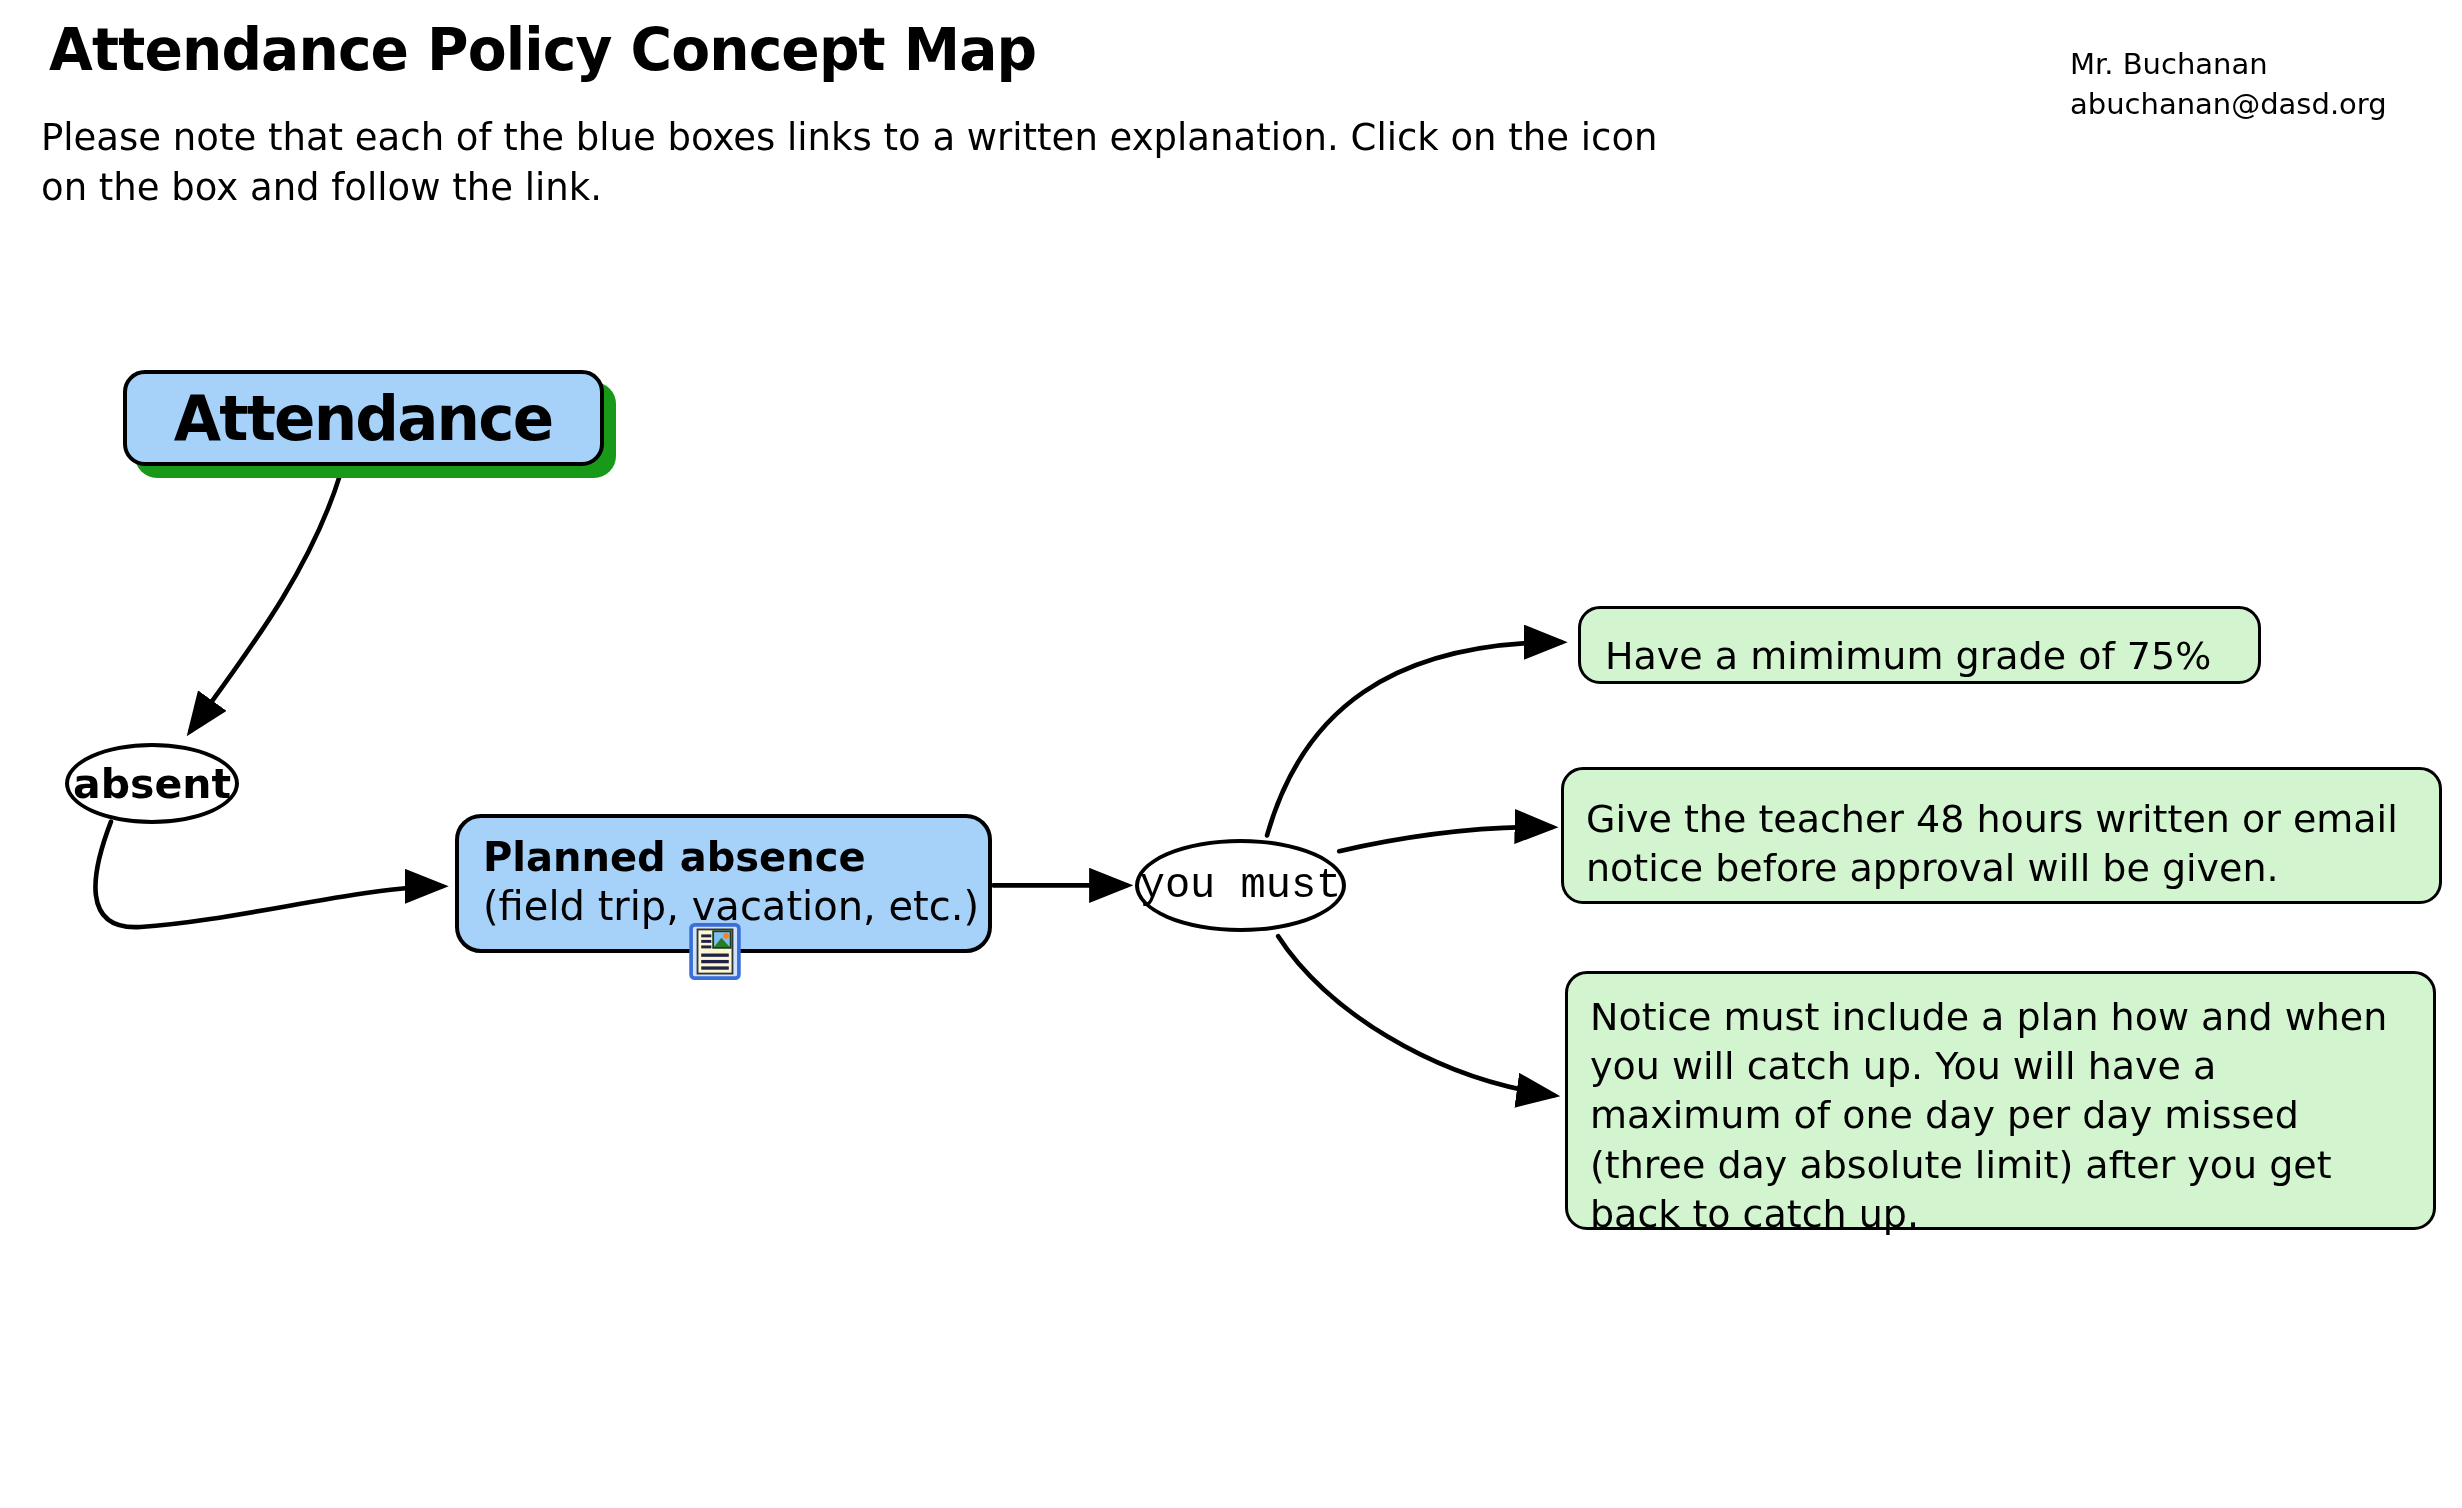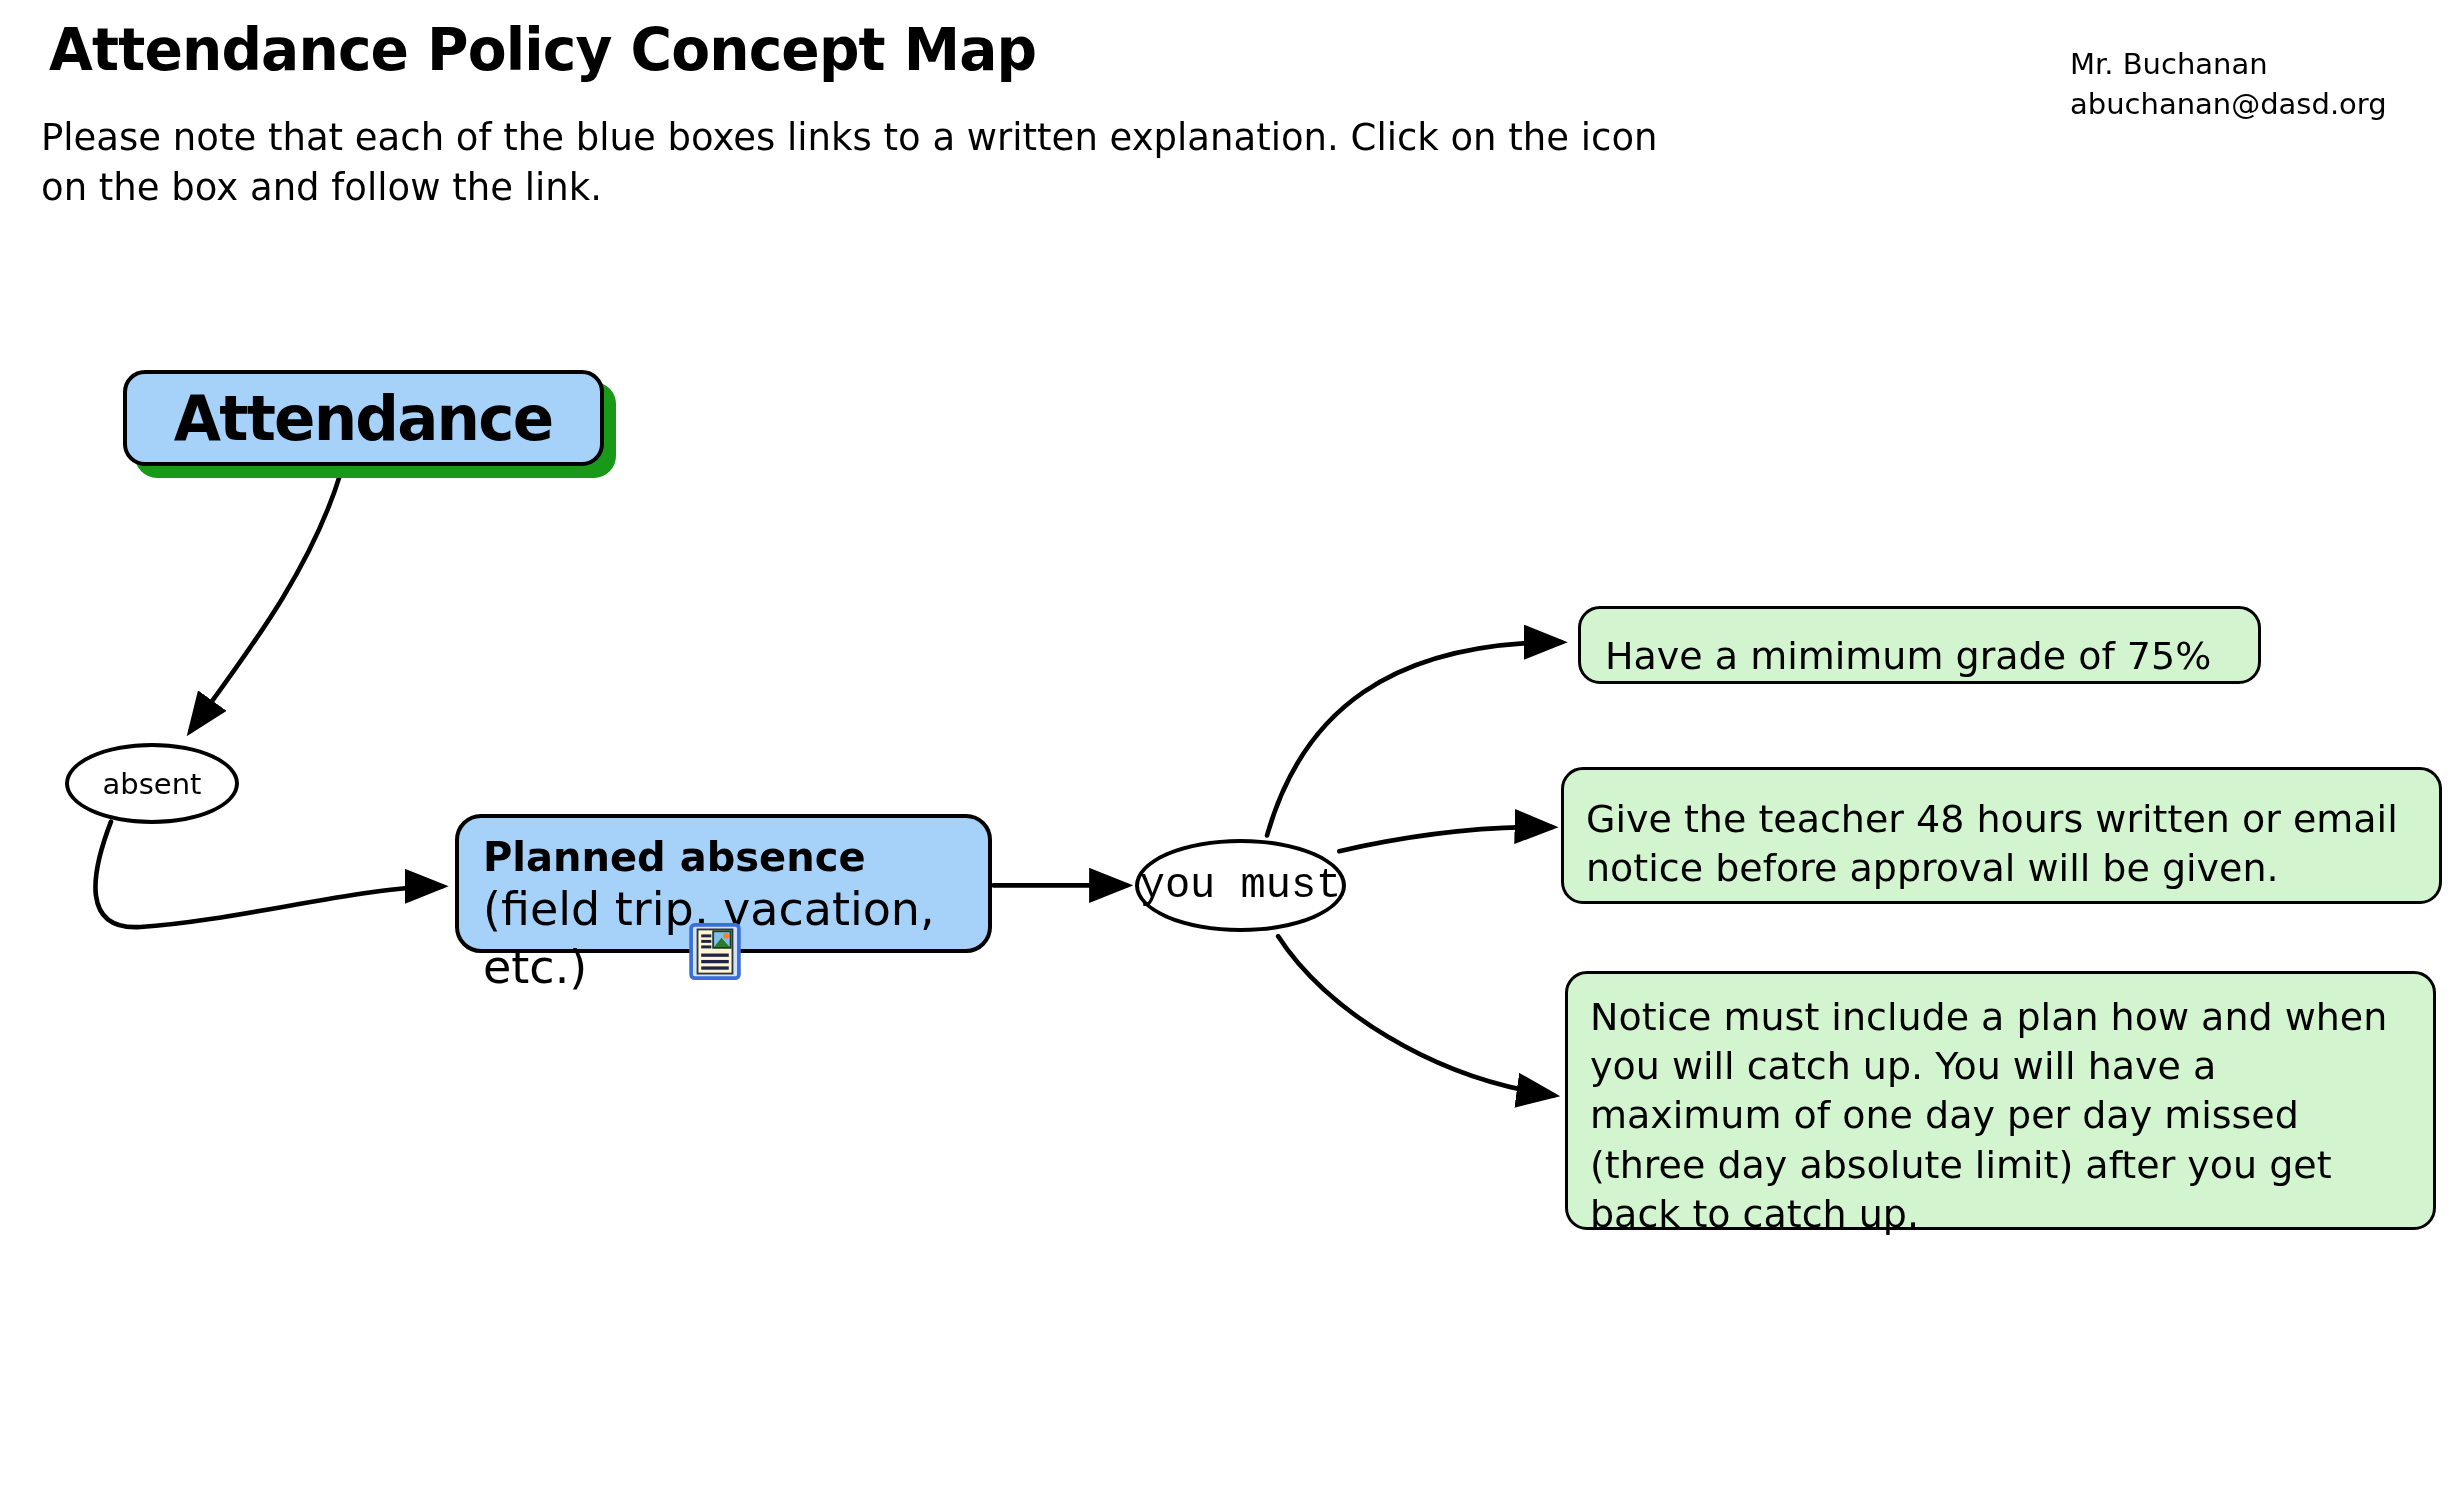--- a/index.html
+++ b/index.html
@@ -18,29 +18,29 @@
   .blue-node{background:#a6d2fa;border:4.6px solid #000;border-radius:22px;
              box-shadow:12px 12px 0 0 #189918;}
   .attendance{left:123px;top:370px;width:481px;height:96px;
               display:flex;align-items:center;justify-content:center;}
   .attendance .lbl{font-size:63px;font-weight:bold;letter-spacing:-1.9px;
                    transform:scaleX(0.97);white-space:nowrap;}
 
   .ellipse{background:#fff;border:4.6px solid #000;border-radius:50%;
            display:flex;align-items:center;justify-content:center;}
   .absent{left:65px;top:743px;width:174px;height:81px;}
-  .absent .lbl{font-size:29px;font-weight:normal;}
+  .absent .lbl{font-size:41px;font-weight:bold;}
   .youmust{left:1135px;top:839px;width:211px;height:93px;}
   .youmust .lbl{font-size:42px;white-space:nowrap;font-family:Liberation Mono, monospace;}
 
   .planned{left:455px;top:814px;width:537px;height:139px;background:#a6d2fa;
            border:4.6px solid #000;border-radius:26px;padding:15px 0 4px 24px;
            box-shadow:none;}
   .planned .t1{font-size:40px;font-weight:bold;line-height:1.2;}
-  .planned .t2{font-size:46px;line-height:1.25;}
+  .planned .t2{font-size:40px;line-height:1.25;}
 
   .doc-icon{left:689px;top:923px;width:52px;height:57px;z-index:3;cursor:pointer;}
 
   .green-box{background:#d2f5cf;border:3.7px solid #000;border-radius:22px;
              font-size:38px;line-height:1.3;}
   .req1{left:1578px;top:606px;width:683px;height:78px;
         display:flex;align-items:flex-end;padding:0 0 0 24px;}
   .req2{left:1561px;top:767px;width:881px;height:137px;padding:25px 0 0 22px;white-space:pre-line;}
   .req3{left:1565px;top:971px;width:871px;height:259px;padding:18.5px 0 0 22px;white-space:pre-line;}
 

